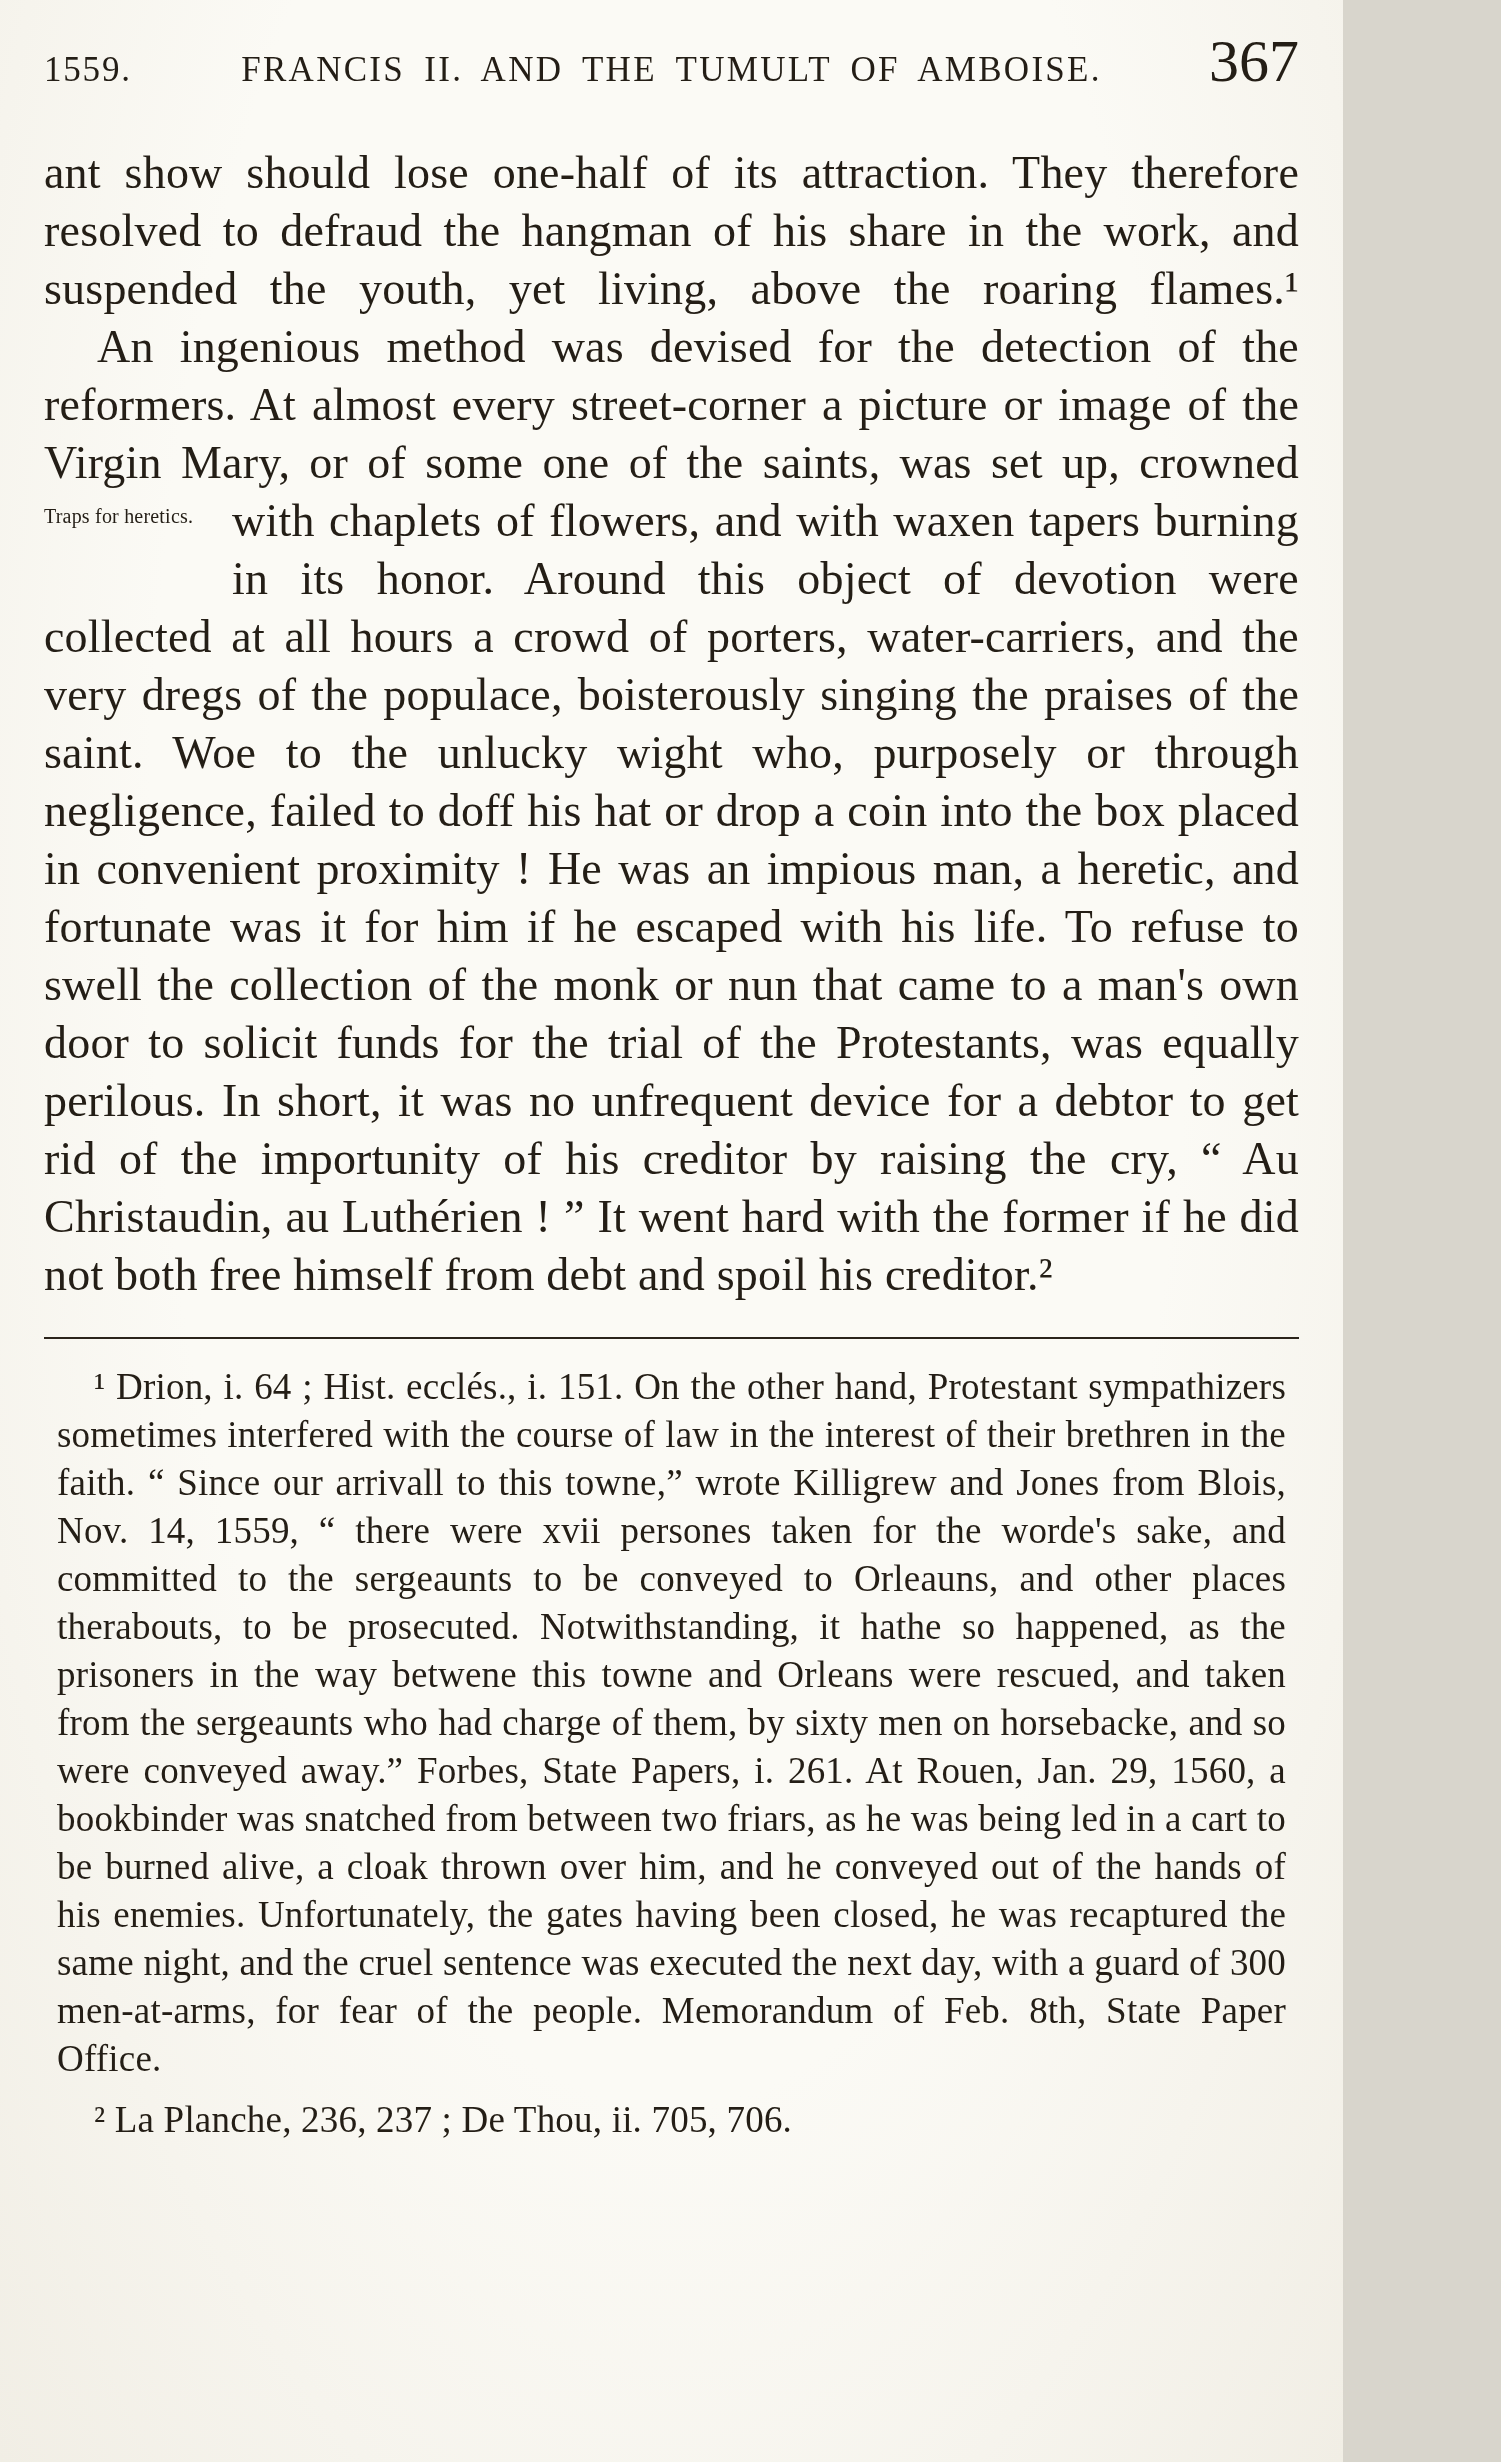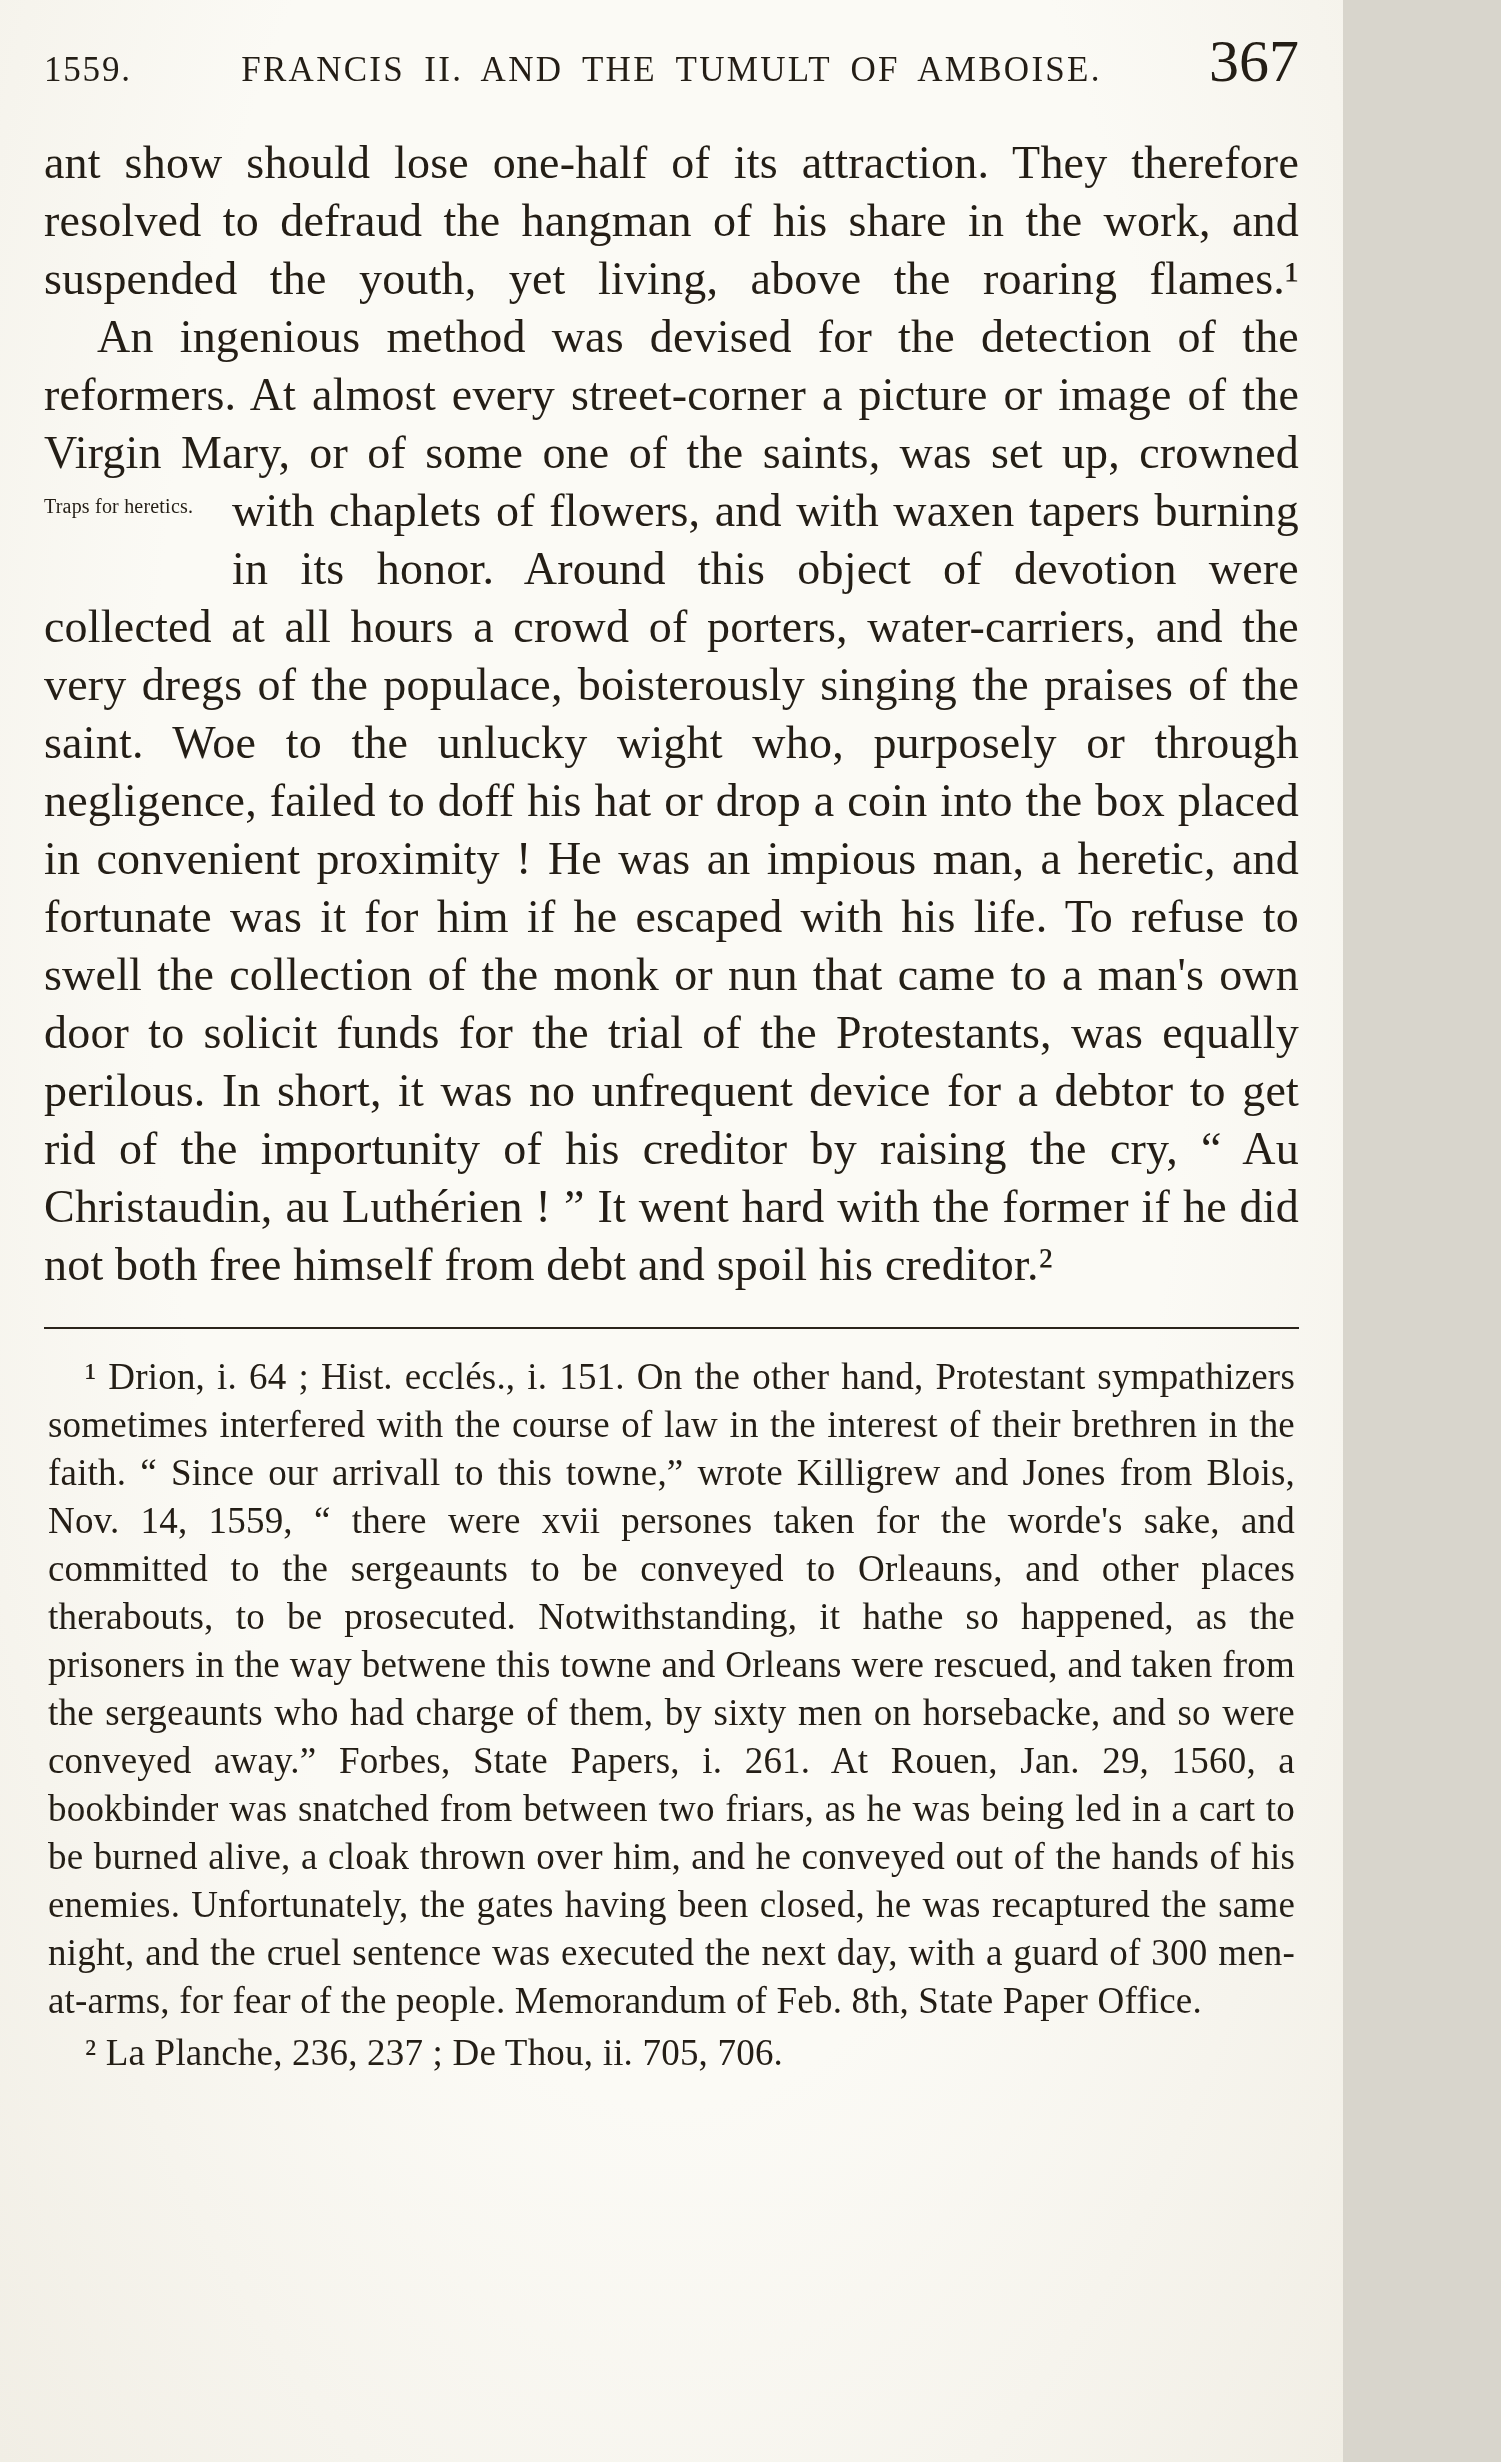--- a/index.html
+++ b/index.html
@@ -33,21 +33,21 @@
     justify-self: center;
     letter-spacing: 2.3px;
     word-spacing: 8.2px;
   }
   .running-head .pageno {
     justify-self: end;
     font-size: 60px;
   }
   
   .body-text {
-    margin-top: 38px;
+    margin-top: 48px;
     font-size: 46px;
     line-height: 58px;
     text-align: justify;
     letter-spacing: 0.2px;
   }
   .para {
     margin: 0;
     text-indent: 53px;
   }
   .para.no-indent { text-indent: 0; }
@@ -74,21 +74,21 @@
     width: 100%;
   }
   
   .footnotes {
     font-size: 37px;
     line-height: 48px;
     text-align: justify;
     letter-spacing: 0.2px;
   }
   .footnote {
-    margin: 4px;
+    margin: 13px;
     text-indent: 37px;
   }
 </style>
 </head>
 <body>
 
 <div class="page">
 
   <header class="running-head">
     <span class="year">1559.</span>

